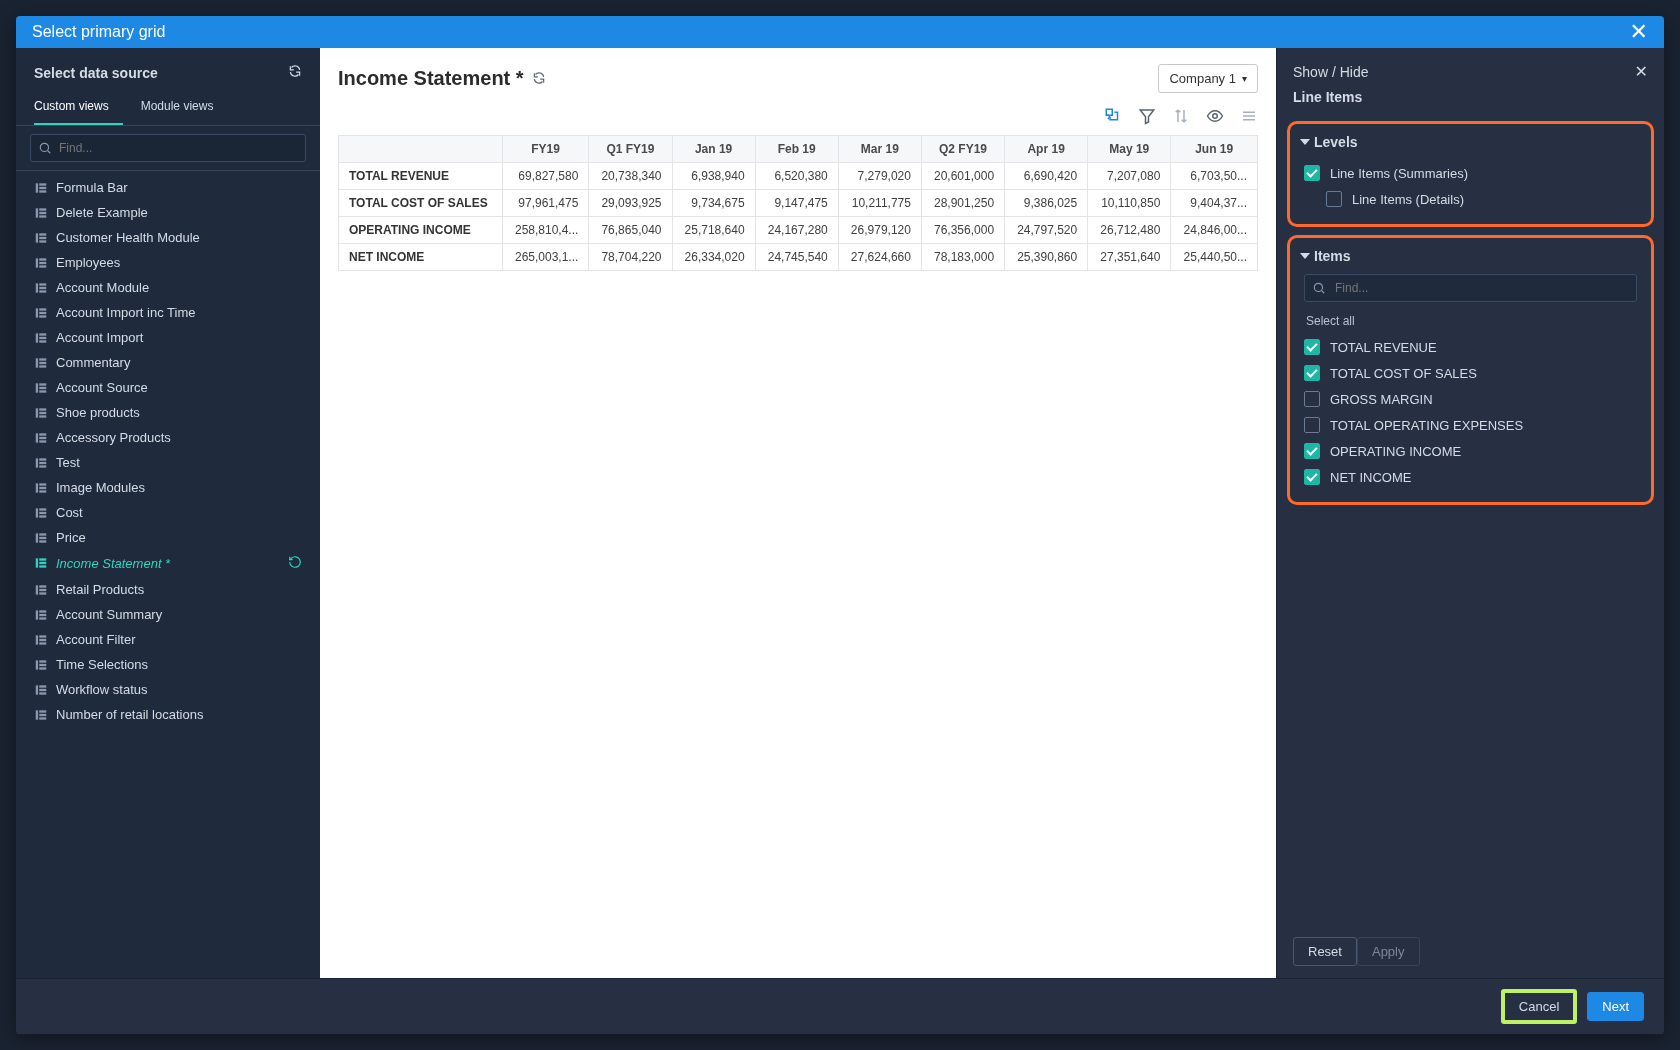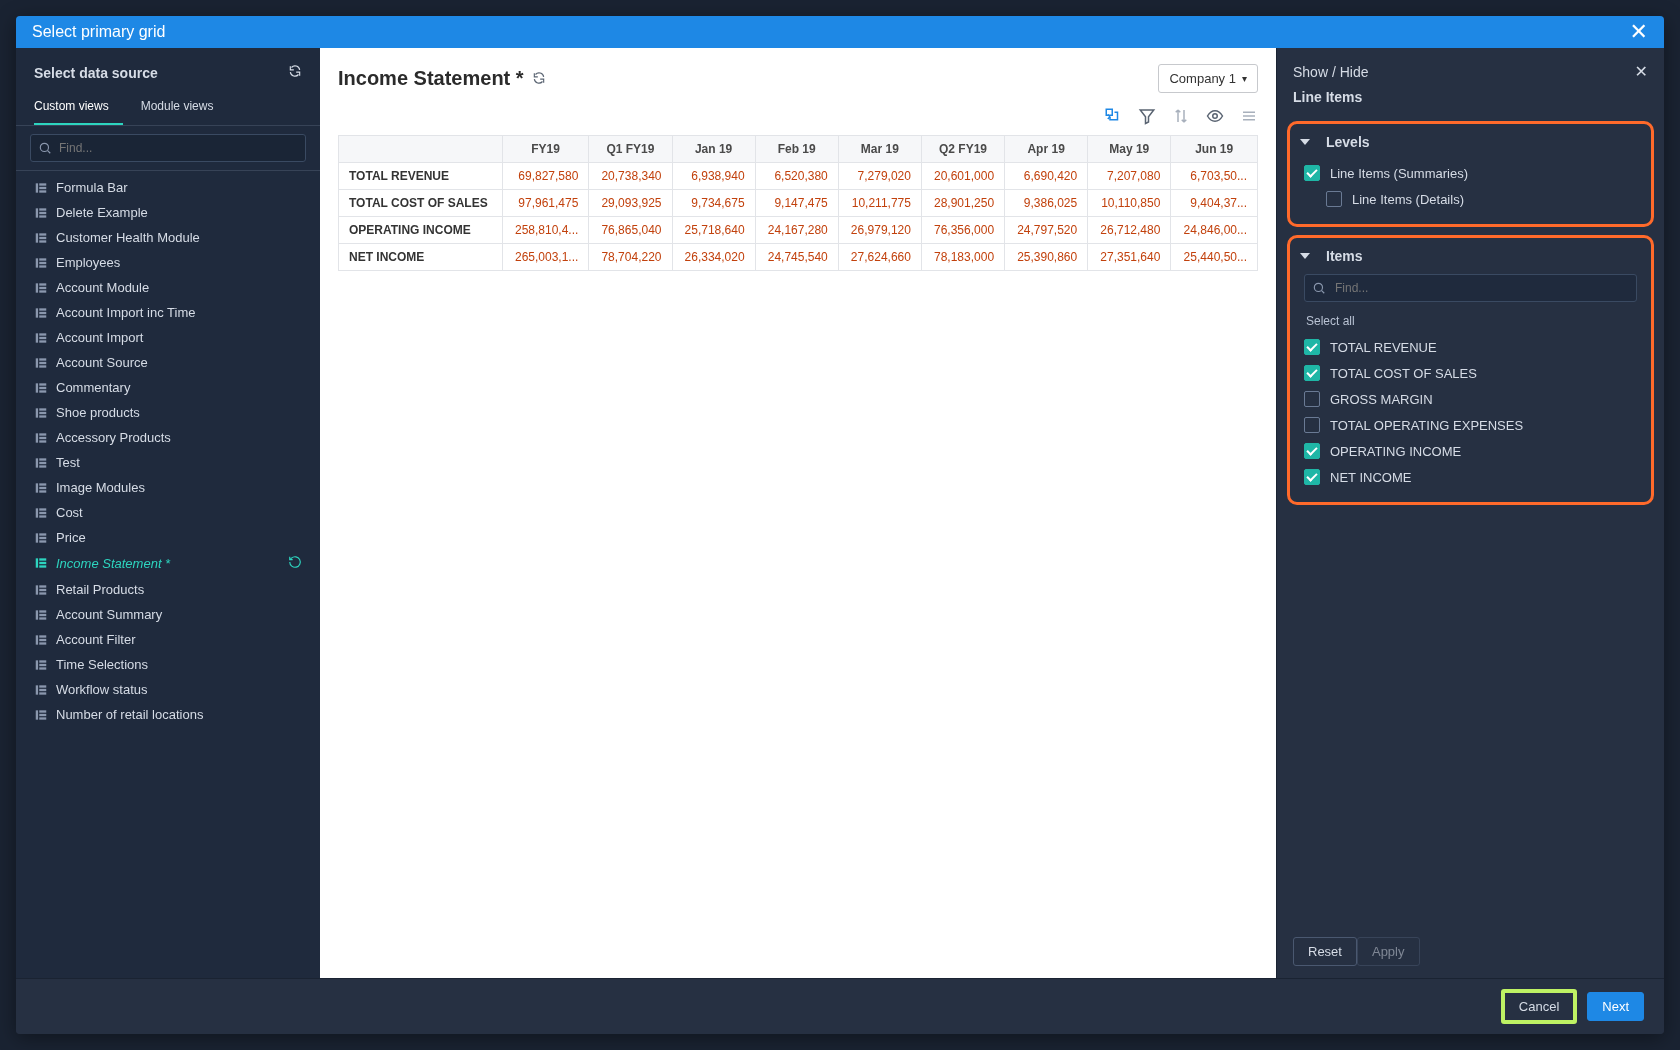--- a/index.html
+++ b/index.html
@@ -186,21 +186,21 @@
   padding: 6px 10px;
   white-space: nowrap;
 }
 table.grid th {
   background: #f6f7f9;
   font-weight: 600;
   color: #4a4a4a;
 }
 table.grid td {
   text-align: right;
-  color: #c2410c;
+  color: #404040;
 }
 table.grid td.rowhead {
   text-align: left;
   font-weight: 700;
   color: #333;
   background:#fff;
 }
 table.grid thead th:first-child {
   background:#f6f7f9;
 }
@@ -227,21 +227,21 @@
 }
 .orange-box {
   margin: 4px 10px;
   border: 3px solid #ff6a2b;
   border-radius: 10px;
   padding: 10px 10px 12px;
 }
 .section-hdr {
   display: flex;
   align-items: center;
-  gap: 16px;
+  gap: 4px;
   font-size: 14px;
   font-weight: 600;
   margin-bottom: 10px;
   cursor: pointer;
 }
 .section-hdr .chev svg { width:10px; height:10px; }
 .check-row {
   display: flex;
   align-items: center;
   gap: 10px;
@@ -437,30 +437,30 @@
               </svg></span>
             <span>Account Import</span>
           </div>
           <div class="ds-item">
             <span class="module-icon" style="color:#8a97ad"><svg viewBox="0 0 24 24" fill="currentColor">
                 <rect x="3" y="4" width="4" height="16"></rect>
                 <rect x="9" y="4" width="12" height="4"></rect>
                 <rect x="9" y="10" width="12" height="4"></rect>
                 <rect x="9" y="16" width="12" height="4"></rect>
               </svg></span>
+            <span>Commentary</span>
+          </div>
+          <div class="ds-item">
+            <span class="module-icon" style="color:#8a97ad"><svg viewBox="0 0 24 24" fill="currentColor">
+                <rect x="3" y="4" width="4" height="16"></rect>
+                <rect x="9" y="4" width="12" height="4"></rect>
+                <rect x="9" y="10" width="12" height="4"></rect>
+                <rect x="9" y="16" width="12" height="4"></rect>
+              </svg></span>
             <span>Account Source</span>
-          </div>
-          <div class="ds-item">
-            <span class="module-icon" style="color:#8a97ad"><svg viewBox="0 0 24 24" fill="currentColor">
-                <rect x="3" y="4" width="4" height="16"></rect>
-                <rect x="9" y="4" width="12" height="4"></rect>
-                <rect x="9" y="10" width="12" height="4"></rect>
-                <rect x="9" y="16" width="12" height="4"></rect>
-              </svg></span>
-            <span>Commentary</span>
           </div>
           <div class="ds-item">
             <span class="module-icon" style="color:#8a97ad"><svg viewBox="0 0 24 24" fill="currentColor">
                 <rect x="3" y="4" width="4" height="16"></rect>
                 <rect x="9" y="4" width="12" height="4"></rect>
                 <rect x="9" y="10" width="12" height="4"></rect>
                 <rect x="9" y="16" width="12" height="4"></rect>
               </svg></span>
             <span>Shoe products</span>
           </div>

